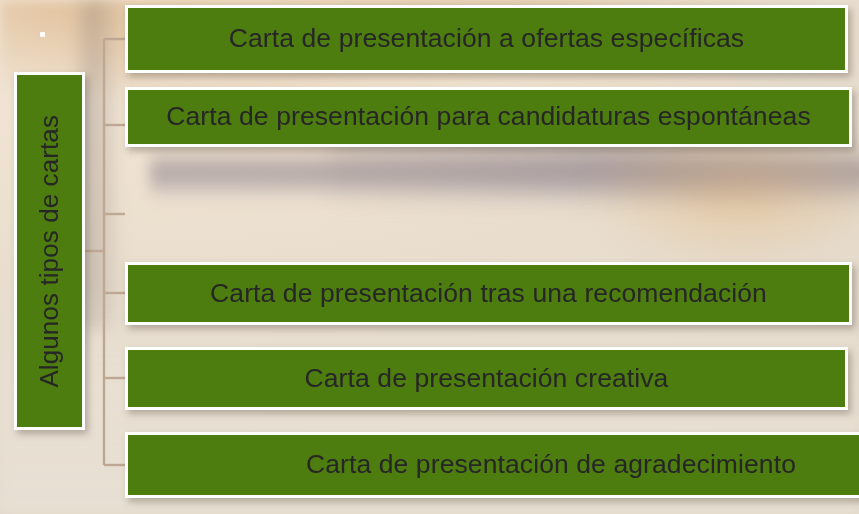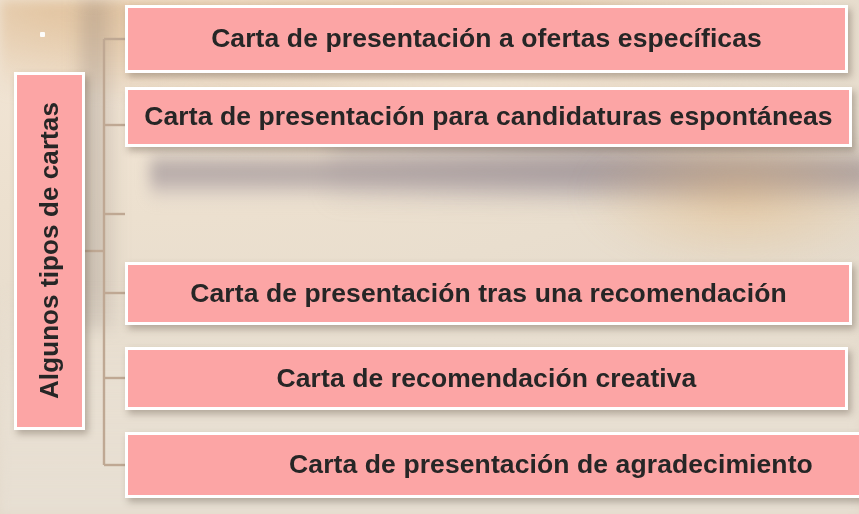--- a/index.html
+++ b/index.html
@@ -139,28 +139,28 @@
   .connectors {
     position: absolute;
     inset: 0;
     pointer-events: none;
   }
 
   
   .node {
     position: absolute;
     box-sizing: border-box;
-    background: #fca5a5;
+    background: #4d7c0f;
     border: 3px solid #ffffff;
     box-shadow: 3px 4px 7px rgba(72,58,48,0.34);
     display: flex;
     align-items: center;
     justify-content: center;
     color: #262626;
-    font-weight: 700;
+    font-weight: 400;
     letter-spacing: .1px;
   }
   .node-label {
     display: block;
     width: 100%;
     text-align: center;
     line-height: 1.18;
     padding: 0 10px;
     box-sizing: border-box;
   }
@@ -234,20 +234,20 @@
   <div id="child-1" class="node child">
     <span class="node-label">Carta de presentación para candidaturas espontáneas</span>
   </div>
 
 
   <div id="child-3" class="node child">
     <span class="node-label">Carta de presentación tras una recomendación</span>
   </div>
 
   <div id="child-4" class="node child">
-    <span class="node-label">Carta de recomendación creativa</span>
+    <span class="node-label">Carta de presentación creativa</span>
   </div>
 
   <div id="child-5" class="node child">
     <span class="node-label">Carta de presentación de agradecimiento</span>
   </div>
 
 </div>
 
 </body></html>

